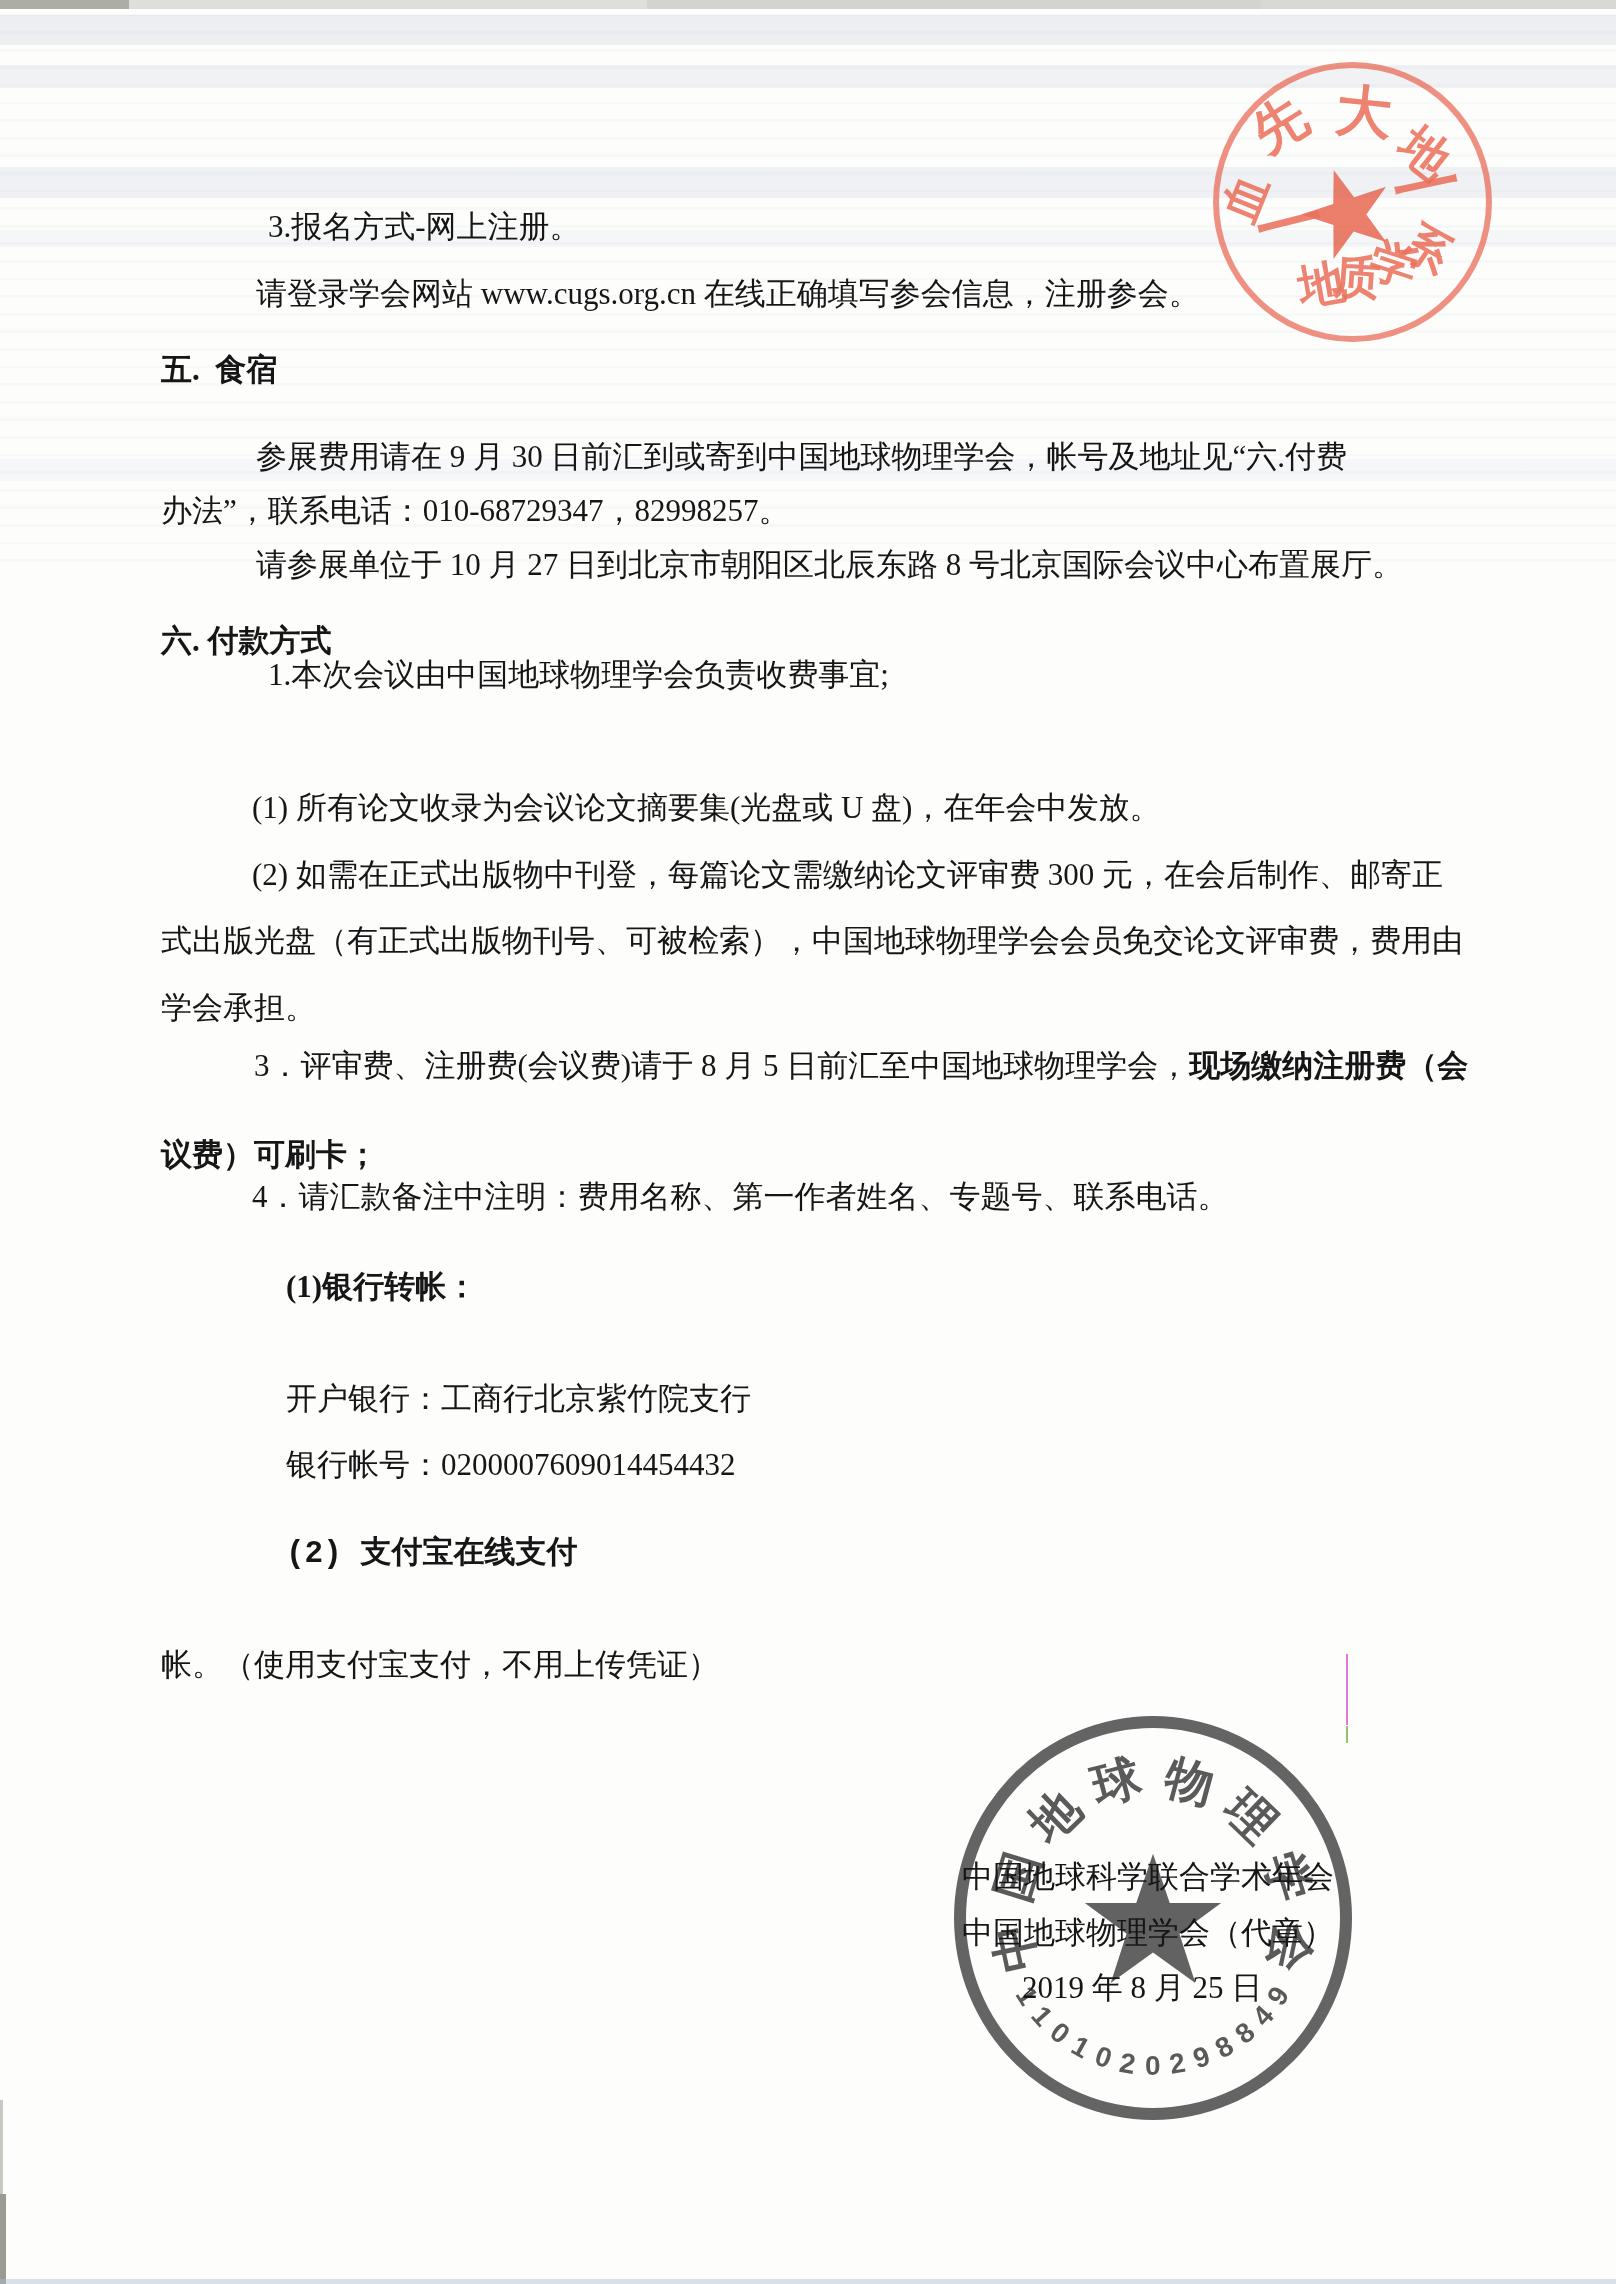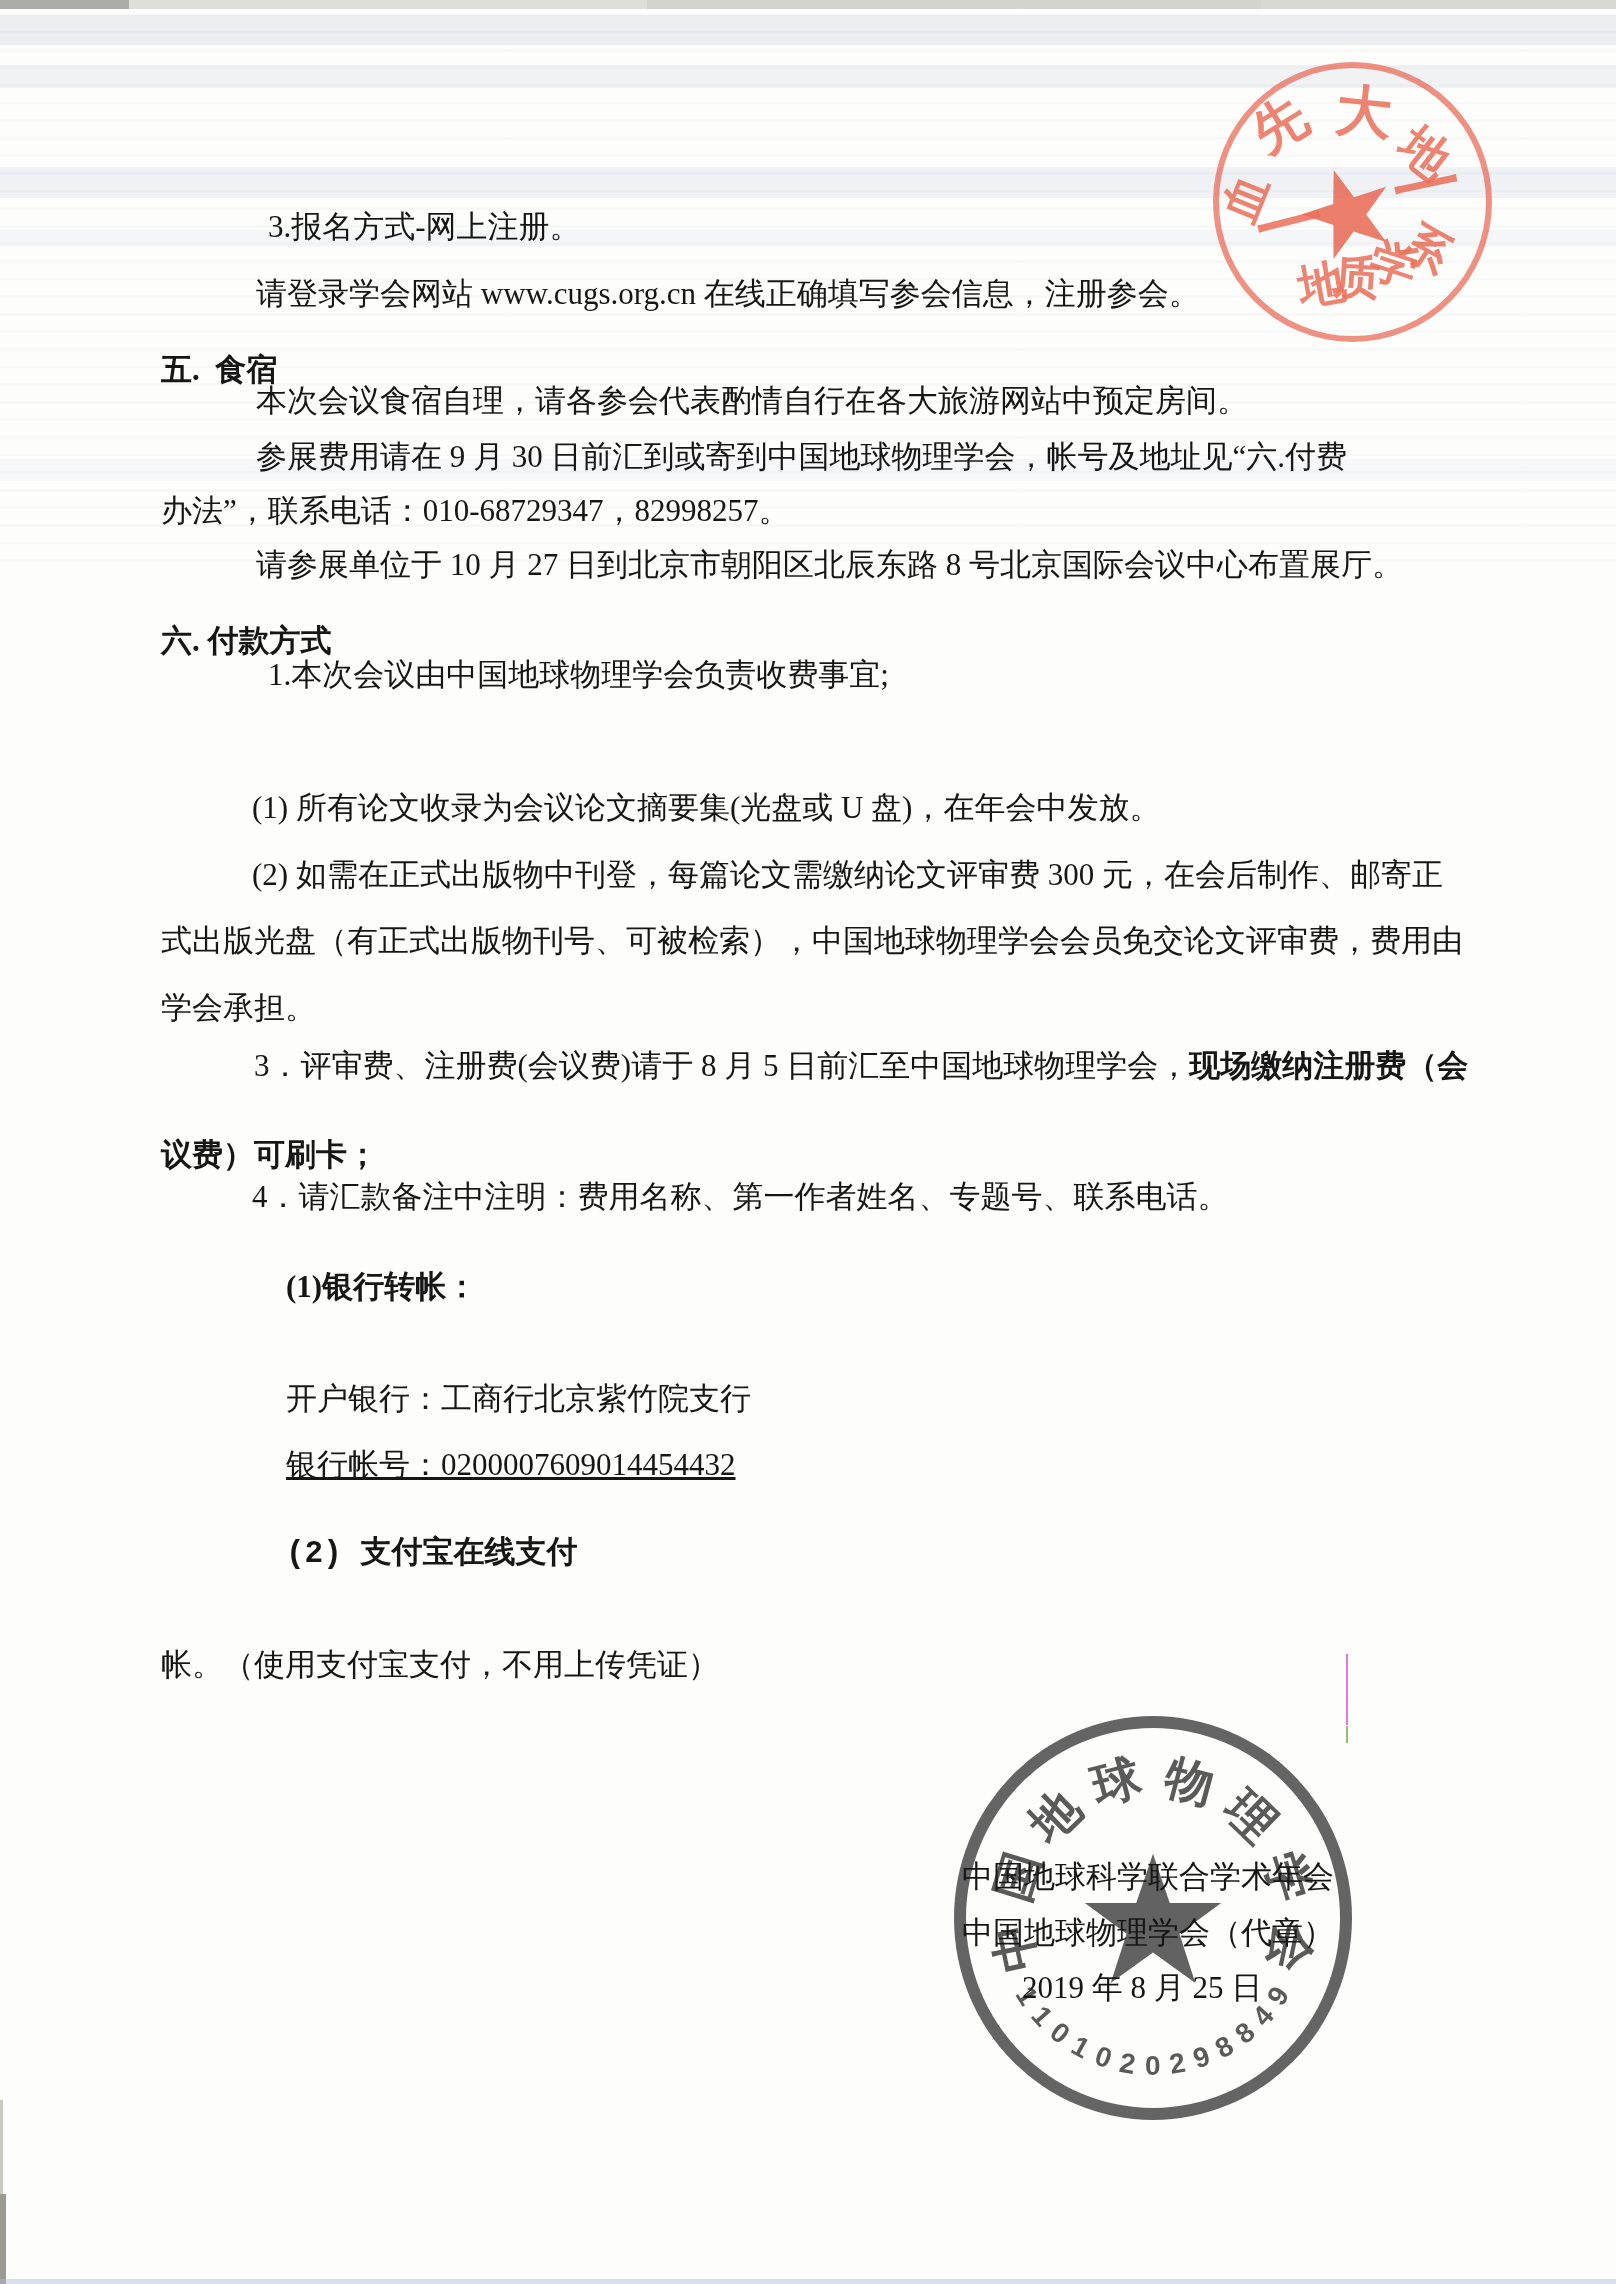--- a/index.html
+++ b/index.html
@@ -113,36 +113,35 @@
       <span class="serialchar" style="transform: rotate(-19.33deg) translateY(148px);">9</span>
       <span class="serialchar" style="transform: rotate(-29deg) translateY(148px);">8</span>
       <span class="serialchar" style="transform: rotate(-38.67deg) translateY(148px);">8</span>
       <span class="serialchar" style="transform: rotate(-48.33deg) translateY(148px);">4</span>
       <span class="serialchar" style="transform: rotate(-58deg) translateY(148px);">9</span>
     </div>
 
   <div class="line" style="left:268px;  top:208px;">3.报名方式-网上注册。</div>
   <div class="line" style="left:256px;  top:275px;">请登录学会网站 www.cugs.org.cn 在线正确填写参会信息，注册参会。</div>
   <div class="line b" style="left:161px; top:329px;">五.  食宿</div>
-  <div class="line" style="left:256px;  top:382px;">本次会议食宿自理，请各参会代表酌情自行在各大旅游网站中预定房间。</div>
   <div class="line" style="left:256px;  top:438px;">参展费用请在 9 月 30 日前汇到或寄到中国地球物理学会，帐号及地址见“六.付费</div>
   <div class="line" style="left:161px;  top:492px;">办法”，联系电话：010-68729347，82998257。</div>
   <div class="line" style="left:256px;  top:546px;">请参展单位于 10 月 27 日到北京市朝阳区北辰东路 8 号北京国际会议中心布置展厅。</div>
   <div class="line b" style="left:161px; top:600px;">六. 付款方式</div>
   <div class="line" style="left:268px;  top:656px;">1.本次会议由中国地球物理学会负责收费事宜;</div>
   <div class="line" style="left:252px;  top:789px;">(1) 所有论文收录为会议论文摘要集(光盘或 U 盘)，在年会中发放。</div>
   <div class="line" style="left:252px;  top:856px;">(2) 如需在正式出版物中刊登，每篇论文需缴纳论文评审费 300 元，在会后制作、邮寄正</div>
   <div class="line" style="left:161px;  top:922px;">式出版光盘（有正式出版物刊号、可被检索），中国地球物理学会会员免交论文评审费，费用由</div>
   <div class="line" style="left:161px;  top:989px;">学会承担。</div>
   <div class="line" style="left:254px;  top:1047px;"><span>3．评审费、注册费(会议费)请于 8 月 5 日前汇至中国地球物理学会，</span><span class="b">现场缴纳注册费（会</span></div>
   <div class="line b" style="left:161px; top:1114px;">议费）可刷卡；</div>
   <div class="line" style="left:252px;  top:1178px;">4．请汇款备注中注明：费用名称、第一作者姓名、专题号、联系电话。</div>
   <div class="line b" style="left:286px; top:1246px;">(1)银行转帐：</div>
   <div class="line" style="left:286px;  top:1380px;">开户银行：工商行北京紫竹院支行</div>
-  <div class="line" style="left:286px;  top:1446px;text-decoration:underline;">银行帐号：0200007609014454432</div>
+  <div class="line" style="left:286px;  top:1446px;">银行帐号：0200007609014454432</div>
   <div class="line b" style="left:286px; top:1513px;font-family:Liberation Mono, monospace;">(2) 支付宝在线支付</div>
   <div class="line" style="left:161px;  top:1646px;">帐。（使用支付宝支付，不用上传凭证）</div>
   <div class="line" style="left:962px; top:1858px;">中国地球科学联合学术年会</div>
   <div class="line" style="left:962px; top:1914px;">中国地球物理学会（代章）</div>
   <div class="line" style="left:1022px; top:1969px;">2019 年 8 月 25 日</div>
 
 </div>
 
 
 </body></html>

